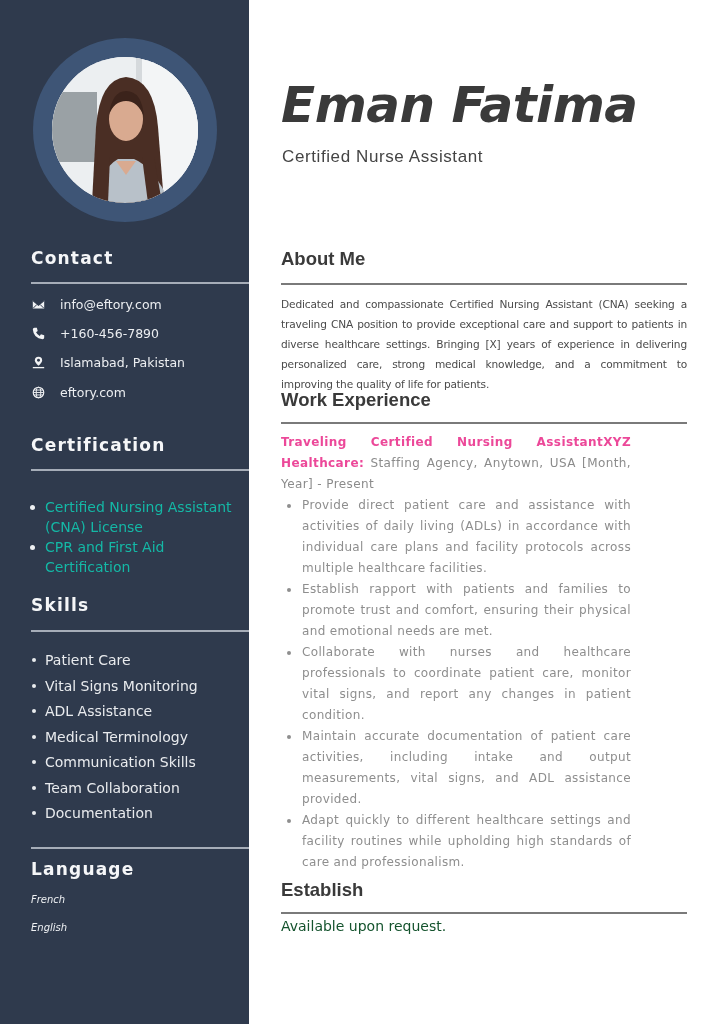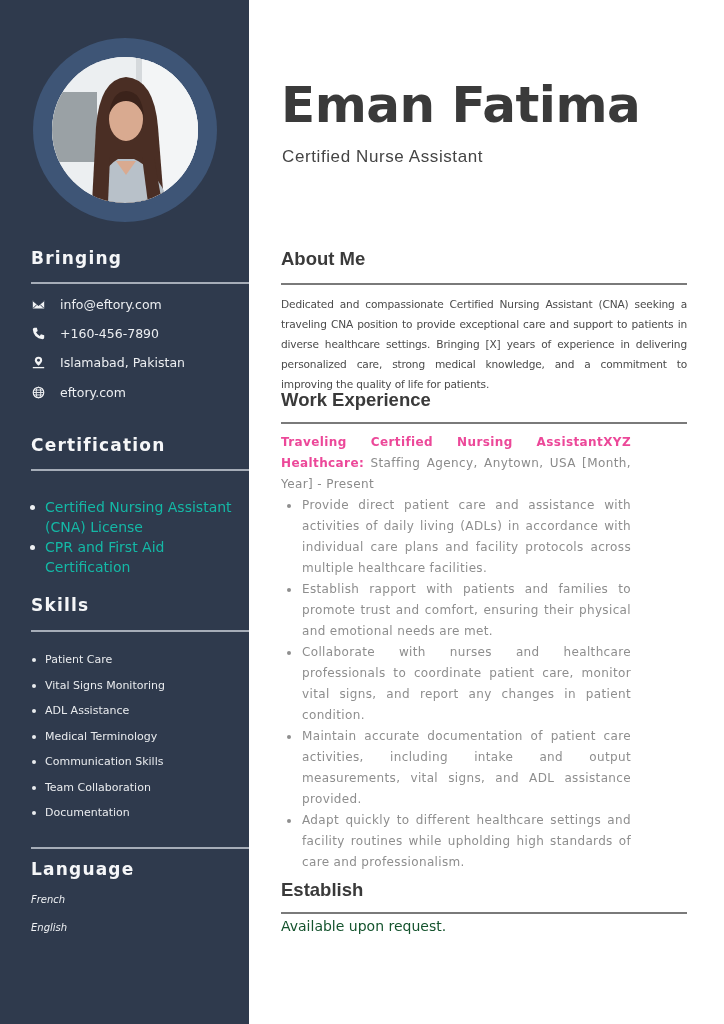--- a/index.html
+++ b/index.html
@@ -38,31 +38,31 @@
     font-family: "DejaVu Sans", sans-serif;
   }
 
   .cert-list { position: absolute; left: 27px; top: 497px; width: 210px; list-style: none; }
   .cert-list li { position: relative; padding-left: 18px; font-size: 14px; line-height: 20px; color: #14b8a6; }
   .cert-list li::before {
     content: ""; position: absolute; left: 3px; top: 8px; width: 5px; height: 5px; border-radius: 50%; background: #eef0f3;
   }
 
   .skills-list { position: absolute; left: 30px; top: 651px; list-style: none; }
-  .skills-list li { position: relative; padding-left: 15px; font-size: 11px; height: 25.5px; line-height: 18px; color: #e9ebee; white-space: nowrap; }
+  .skills-list li { position: relative; padding-left: 15px; font-size: 14px; height: 25.5px; line-height: 18px; color: #e9ebee; white-space: nowrap; }
   .skills-list li::before {
     content: ""; position: absolute; left: 2px; top: 7px; width: 4px; height: 4px; border-radius: 50%; background: #e9ebee;
   }
 
   .lang-item { position: absolute; left: 31px; font-size: 10px; color: #eef0f3; font-style: italic; }
 
   
   .name {
     position: absolute; left: 281px; top: 76px; font-family: "DejaVu Sans", sans-serif;
-    font-weight: bold; font-size: 50px; color: #3a3a3a; letter-spacing: -0.5px; white-space: nowrap;
+    font-weight: bold; font-size: 50px; color: #3a3a3a; letter-spacing: -0.5px; white-space: nowrap; font-style: italic;
   }
   .role {
     position: absolute; left: 282px; top: 147px; font-size: 17px; color: #444; letter-spacing: 0.6px; white-space: nowrap;
     font-family: "Liberation Sans", sans-serif;
   }
   .m-heading {
     position: absolute; left: 281px; font-family: "Liberation Sans", sans-serif; font-weight: bold;
     font-size: 18.5px; color: #3a3a3a; white-space: nowrap;
   }
   .m-rule { position: absolute; left: 281px; width: 406px; height: 1.5px; background: #7a7a7a; }
@@ -104,21 +104,21 @@
         <ellipse cx="74" cy="62" rx="17" ry="22" fill="#d9aa90"></ellipse>
         <path d="M57 58 Q60 34 74 34 Q90 34 92 60 Q86 44 74 44 Q62 44 57 58 Z" fill="#3b231b"></path>
         <path d="M45 146 Q48 112 66 102 L82 102 Q102 110 118 146 Z" fill="#b8c1c9"></path>
         <path d="M64 104 L74 118 L84 104 Z" fill="#d9aa90"></path>
         <path d="M40 146 L46 100 L58 100 L56 146 Z" fill="#4a2e24"></path>
         <path d="M90 100 L102 100 L110 146 L96 146 Z" fill="#4a2e24"></path>
       </svg>
     </div>
   </div>
 
-  <h2 class="sb-heading" style="top:248px">Bringing</h2>
+  <h2 class="sb-heading" style="top:248px">Contact</h2>
   <div class="sb-rule" style="top:282px"></div>
 
   <div class="contact-item" style="top:295px">
     <span class="ic">
       <svg viewBox="0 0 16 16">
           <path d="M1 3h14v10H1z M1 3l7 6 7-6" fill="#f2f3f5"></path>
           <path d="M1.5 3.5 L8 9 L14.5 3.5" stroke="#2f3a4d" stroke-width="1.4" fill="none"></path>
           <path d="M1.5 12.5 L6 8 M14.5 12.5 L10 8" stroke="#2f3a4d" stroke-width="1.2"></path>
         </svg>
     </span>

